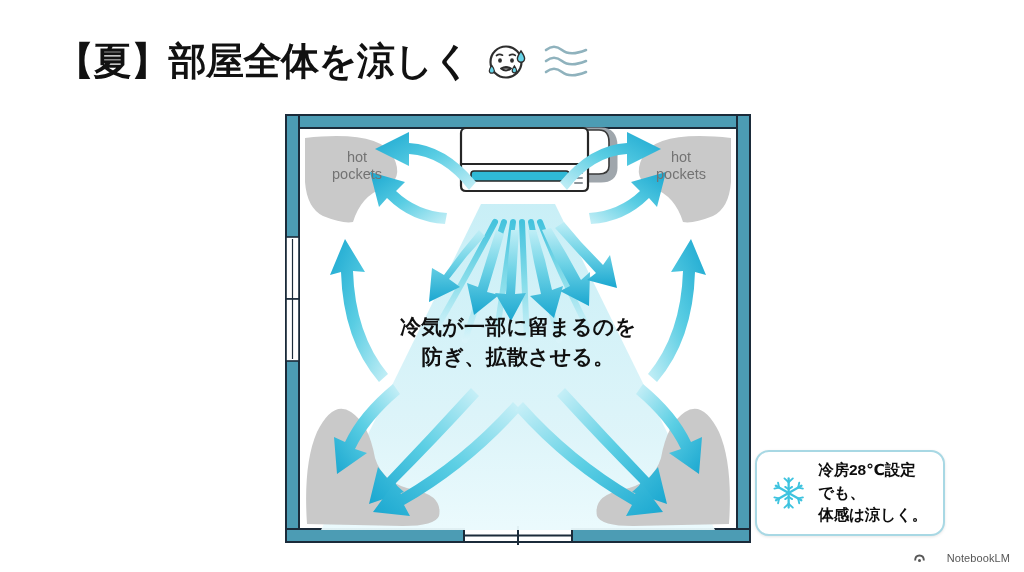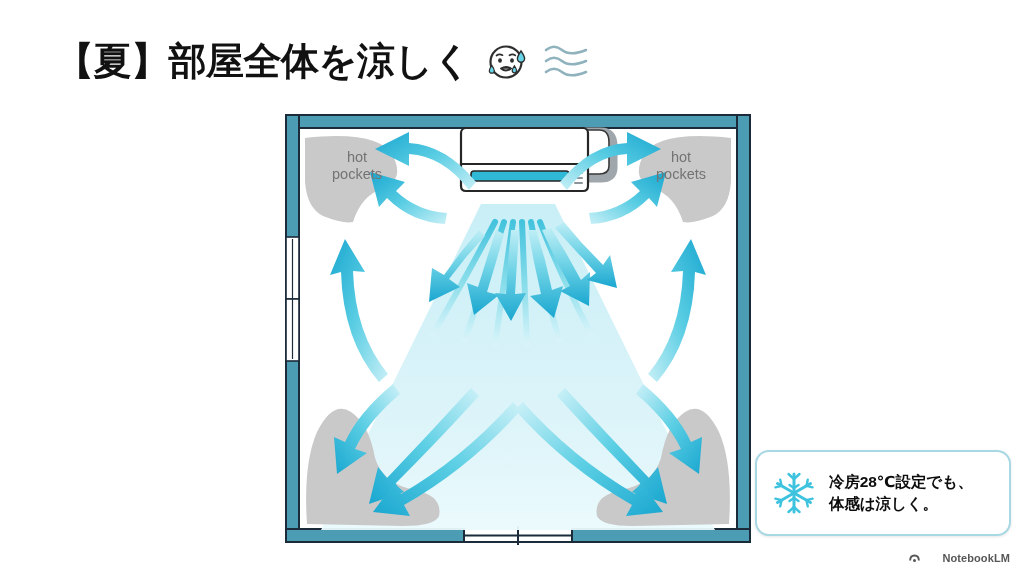--- a/index.html
+++ b/index.html
@@ -80,21 +80,21 @@
     line-height: 1.42;
     white-space: pre-line;
     letter-spacing: 0.2px;
   }
 
   
   #callout-card {
     position: absolute;
     left: 755px;
     top: 450px;
-    width: 256px;
+    width: 190px;
     height: 86px;
     background: #ffffff;
     border: 2px solid #a8d8e4;
     border-radius: 14px;
     box-shadow: 0 1px 3px rgba(0,0,0,0.10);
     display: flex;
     align-items: center;
     gap: 12px;
     padding: 0 14px;
     box-sizing: border-box;
@@ -109,21 +109,20 @@
   }
 
   
   #watermark {
     position: absolute;
     right: 14px;
     bottom: 8px;
     display: flex;
     align-items: center;
     gap: 21px;
-    font-weight: bold;
   }
   #watermark-text {
     font-size: 11px;
     color: #575757;
     letter-spacing: 0.1px;
   }
 </style>
 </head>
 <body>
 
@@ -302,20 +301,22 @@
         <path d="M282 276 Q324 322 366 366 L375 355 L384 392 L349 380 L358 372 Q316 330 274 284 Z" fill="url(#arrDnR)"></path>
 
         <path d="M240 290 Q290 346 352 382 L358 370 L380 400 L343 404 L349 393 Q284 356 232 298 Z" fill="url(#arrDnR)"></path>
       </g>
     </svg>
 
     <div class="room-label" id="hot-pocket-label-left">hot
 pockets</div>
     <div class="room-label" id="hot-pocket-label-right">hot
 pockets</div>
+    <div id="center-message">冷気が一部に留まるのを
+防ぎ、拡散させる。</div>
   </div>
 
   <div id="callout-card">
     <svg width="46" height="46" viewBox="0 0 46 46">
       <g stroke="#3ec3df" stroke-width="3" stroke-linecap="round" fill="none">
         <line x1="23" y1="4" x2="23" y2="42"></line>
         <line x1="6.5" y1="13.5" x2="39.5" y2="32.5"></line>
         <line x1="6.5" y1="32.5" x2="39.5" y2="13.5"></line>
       </g>
       <g stroke="#3ec3df" stroke-width="2.4" stroke-linecap="round" fill="none">

